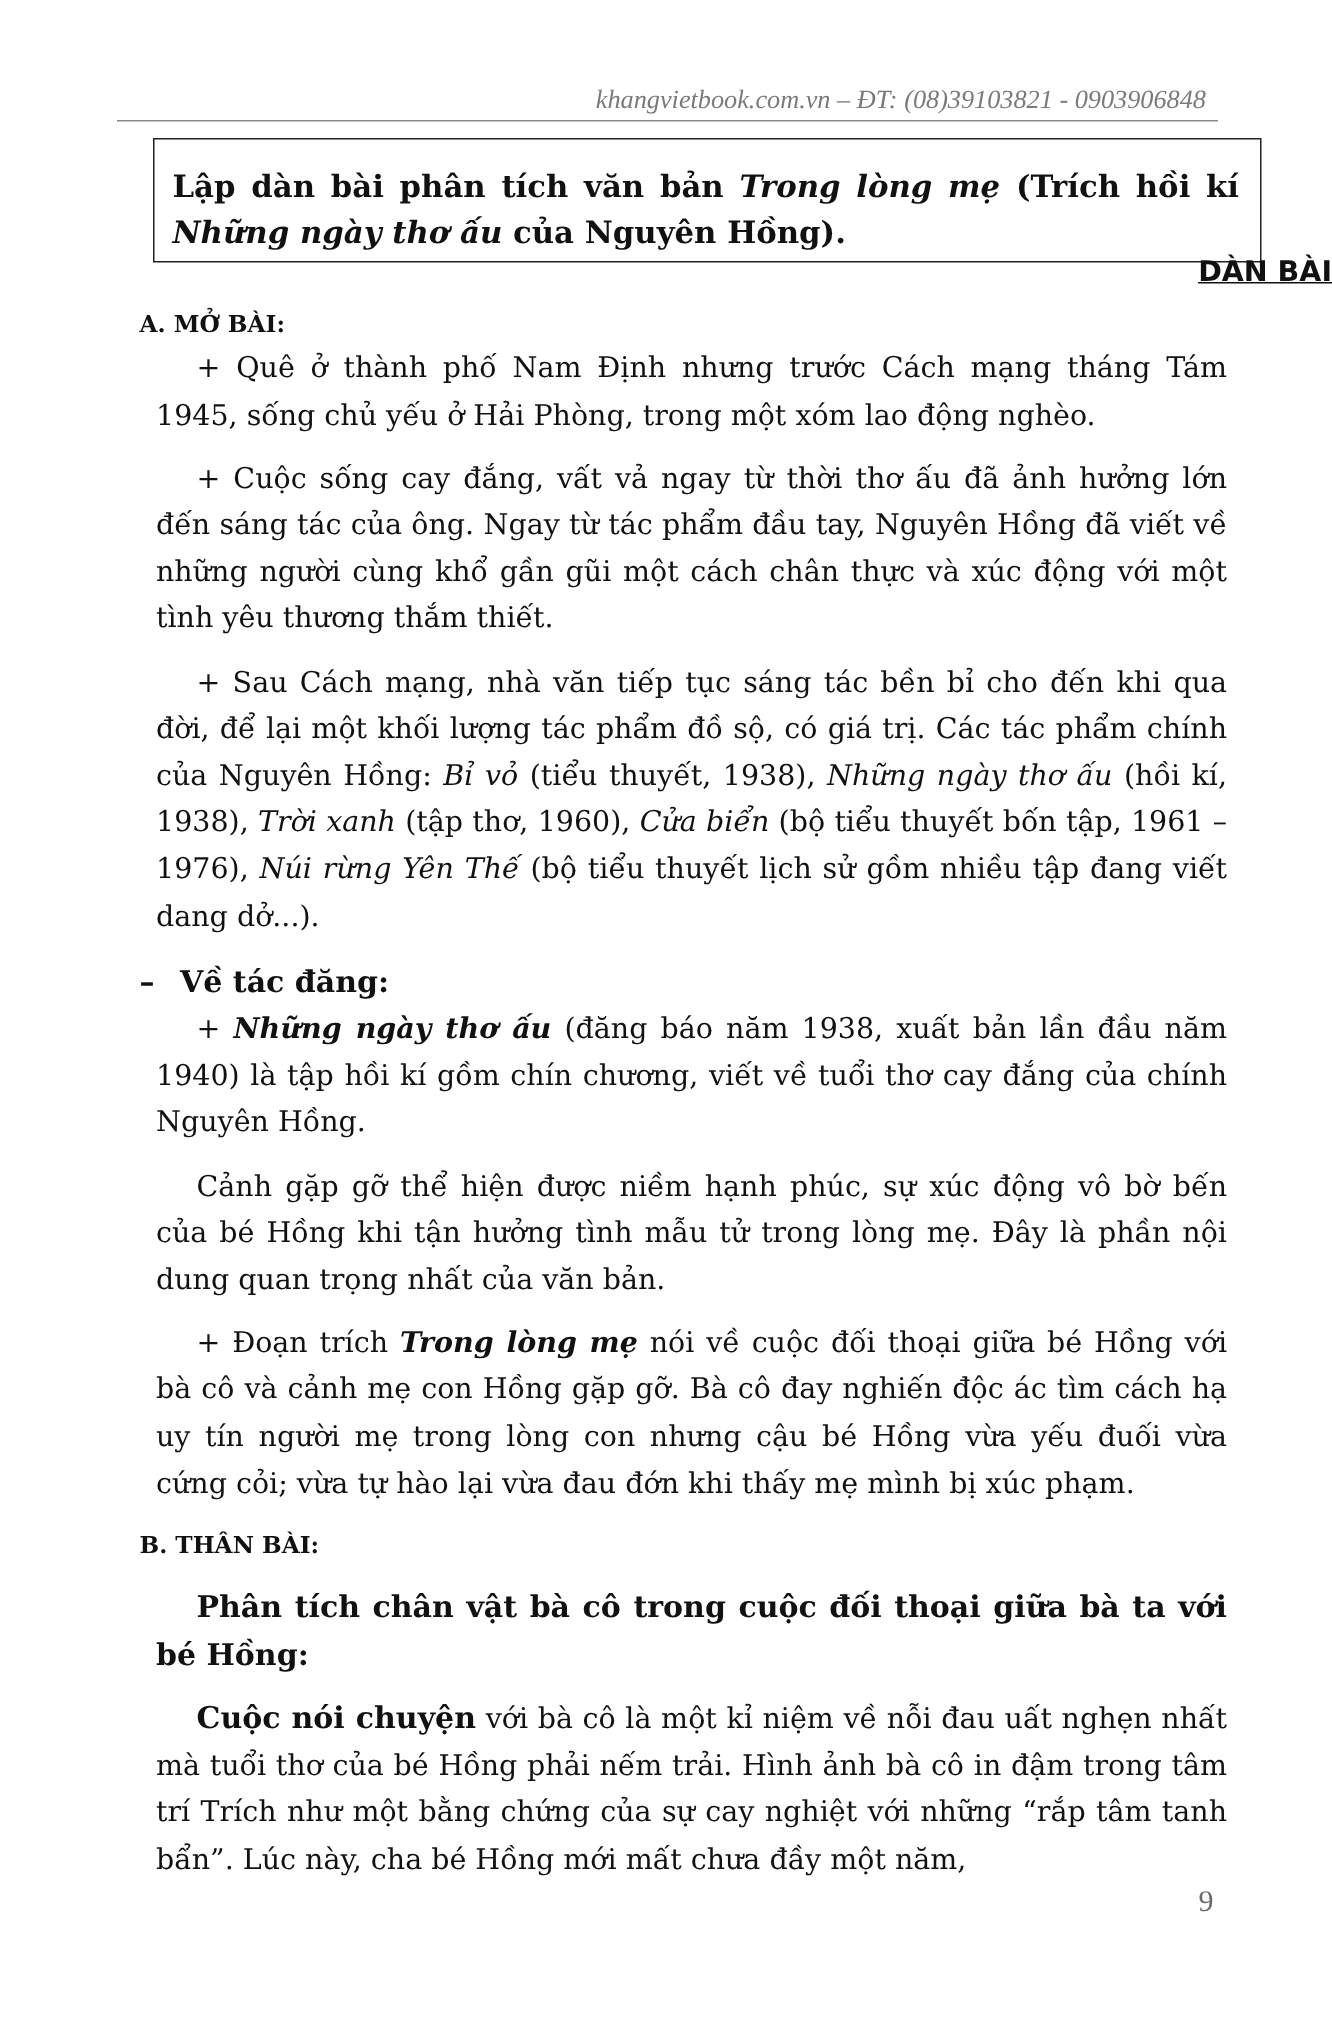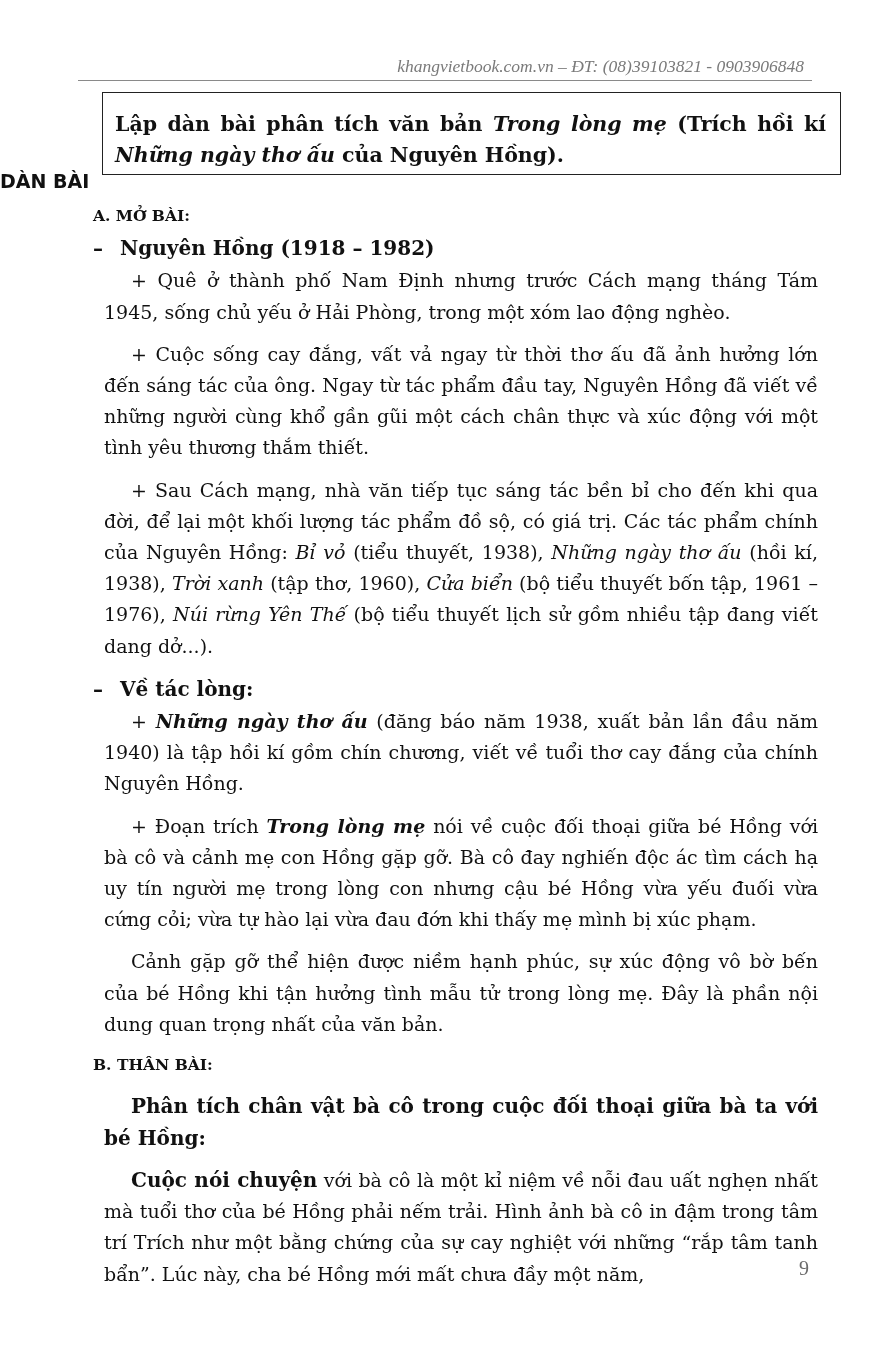--- a/index.html
+++ b/index.html
@@ -7,23 +7,23 @@
          font-family: "DejaVu Serif", "Liberation Serif", serif; color: #111; }
   .header { position: absolute; left: 68px; top: 56px; width: 736px; text-align: right;
             font-family: "Liberation Serif", serif; font-style: italic; font-size: 17.5px;
             color: #7a7a7a; }
   .header-rule { position: absolute; left: 78px; top: 80px; width: 734px; height: 0;
                  border-top: 1.5px solid #8a8a8a; }
   .task-box { position: absolute; left: 78px; top: 92px; width: 711px;
               border: 1.5px solid #222; padding: 16px 14px 3px 12px;
               font-size: 20.5px; line-height: 31px; text-align: justify; font-weight: bold; margin-left: 24px; }
   .task-box i { font-weight: bold; }
-  .outline-title { position: absolute; left: 0; width: 888px; top: 170px; text-align: left;
+  .outline-title { position: absolute; left: 0; width: 888px; top: 170px; text-align: right;
                    font-family: "DejaVu Sans", "Liberation Sans", sans-serif; font-weight: bold;
-                   font-size: 19px; }
+                   font-size: 19px; text-decoration: underline; }
   .content { position: absolute; left: 93px; top: 202px; width: 736px;
              font-size: 19px; line-height: 31.2px; text-align: justify; }
   .section-head { font-weight: bold; font-size: 15.5px; line-height: 28px; margin: 0; }
   .dash-head { font-weight: bold; font-size: 20px; margin: 2px 0 0 0; line-height: 33px; }
   .dash-head .dash { display: inline-block; width: 27px; }
   p { margin: 11px; }
   .para { text-indent: 27px; margin-top: 0.3px; }
   .gap { margin-top: 3px; }
   .bold-intro { font-weight: bold; font-size: 20px; text-indent: 27px; line-height: 32px; }
   .page-num { position: absolute; left: 799px; top: 1257px; font-family: "Liberation Serif", serif;
@@ -36,34 +36,33 @@
 <div class="header">khangvietbook.com.vn – ĐT: (08)39103821 - 0903906848</div>
 <div class="header-rule"></div>
 
 <div class="task-box"><span>Lập dàn bài phân tích văn bản </span><i>Trong lòng mẹ</i><span> (Trích hồi kí </span><i>Những ngày thơ ấu</i><span> của Nguyên Hồng).</span></div>
 
 <div class="outline-title">DÀN BÀI</div>
 
 <div class="content">
   <p class="section-head">A. MỞ BÀI:</p>
 
-  <p class="dash-head"><span class="dash">–</span><span>Nguyên Hồng (1918 – 1982)</span></p>
 
   <p class="para">+ Quê ở thành phố Nam Định nhưng trước Cách mạng tháng Tám 1945, sống chủ yếu ở Hải Phòng, trong một xóm lao động nghèo.</p>
   <p class="para gap">+ Cuộc sống cay đắng, vất vả ngay từ thời thơ ấu đã ảnh hưởng lớn đến sáng tác của ông. Ngay từ tác phẩm đầu tay, Nguyên Hồng đã viết về những người cùng khổ gần gũi một cách chân thực và xúc động với một tình yêu thương thắm thiết.</p>
 
   <p class="para gap"><span>+ Sau Cách mạng, nhà văn tiếp tục sáng tác bền bỉ cho đến khi qua đời, để lại một khối lượng tác phẩm đồ sộ, có giá trị. Các tác phẩm chính của Nguyên Hồng: </span><i>Bỉ vỏ</i><span> (tiểu thuyết, 1938), </span><i>Những ngày thơ ấu</i><span> (hồi kí, 1938), </span><i>Trời xanh</i><span> (tập thơ, 1960), </span><i>Cửa biển</i><span> (bộ tiểu thuyết bốn tập, 1961 – 1976), </span><i>Núi rừng Yên Thế</i><span> (bộ tiểu thuyết lịch sử gồm nhiều tập đang viết dang dở...).</span></p>
 
-  <p class="dash-head"><span class="dash">–</span><span>Về tác lòng:</span></p>
+  <p class="dash-head"><span class="dash">–</span><span>Về tác đăng:</span></p>
 
   <p class="para"><span>+ </span><b class="em"><i>Những ngày thơ ấu</i></b><span> (đăng báo năm 1938, xuất bản lần đầu năm 1940) là tập hồi kí gồm chín chương, viết về tuổi thơ cay đắng của chính Nguyên Hồng.</span></p>
 
+  <p class="para gap">Cảnh gặp gỡ thể hiện được niềm hạnh phúc, sự xúc động vô bờ bến của bé Hồng khi tận hưởng tình mẫu tử trong lòng mẹ. Đây là phần nội dung quan trọng nhất của văn bản.</p>
+
   <p class="para gap"><span>+ Đoạn trích </span><b class="em"><i>Trong lòng mẹ</i></b><span> nói về cuộc đối thoại giữa bé Hồng với bà cô và cảnh mẹ con Hồng gặp gỡ. Bà cô đay nghiến độc ác tìm cách hạ uy tín người mẹ trong lòng con nhưng cậu bé Hồng vừa yếu đuối vừa cứng cỏi; vừa tự hào lại vừa đau đớn khi thấy mẹ mình bị xúc phạm.</span></p>
-
-  <p class="para gap">Cảnh gặp gỡ thể hiện được niềm hạnh phúc, sự xúc động vô bờ bến của bé Hồng khi tận hưởng tình mẫu tử trong lòng mẹ. Đây là phần nội dung quan trọng nhất của văn bản.</p>
 
   <p class="section-head">B. THÂN BÀI:</p>
 
   <p class="bold-intro">Phân tích chân vật bà cô trong cuộc đối thoại giữa bà ta với bé Hồng:</p>
 
   <p class="para"><b class="em" style="font-size:20px">Cuộc nói chuyện</b><span> với bà cô là một kỉ niệm về nỗi đau uất nghẹn nhất mà tuổi thơ của bé Hồng phải nếm trải. Hình ảnh bà cô in đậm trong tâm trí Trích như một bằng chứng của sự cay nghiệt với những “rắp tâm tanh bẩn”. Lúc này, cha bé Hồng mới mất chưa đầy một năm,</span></p>
 </div>
 
 <div class="page-num">9</div>
 

